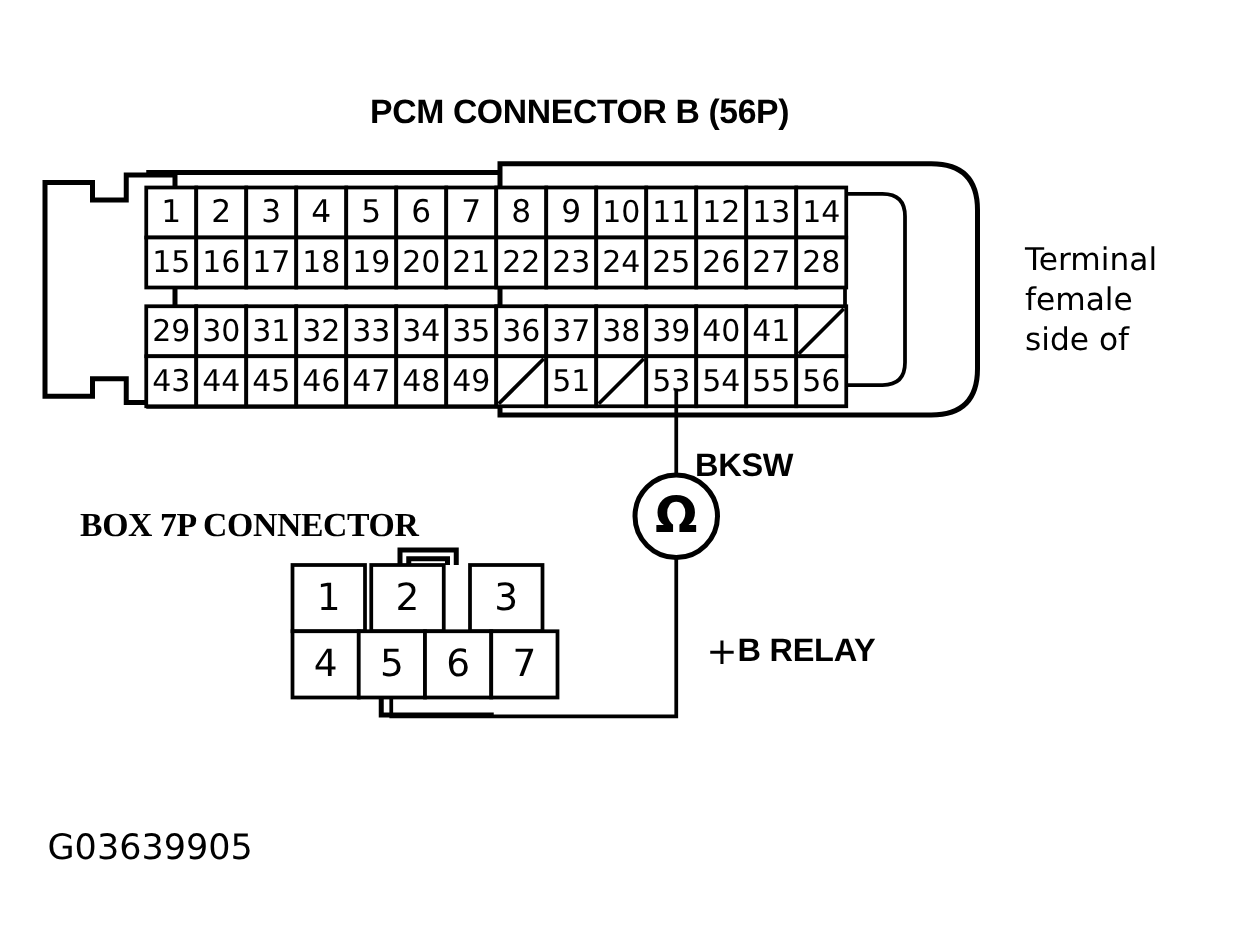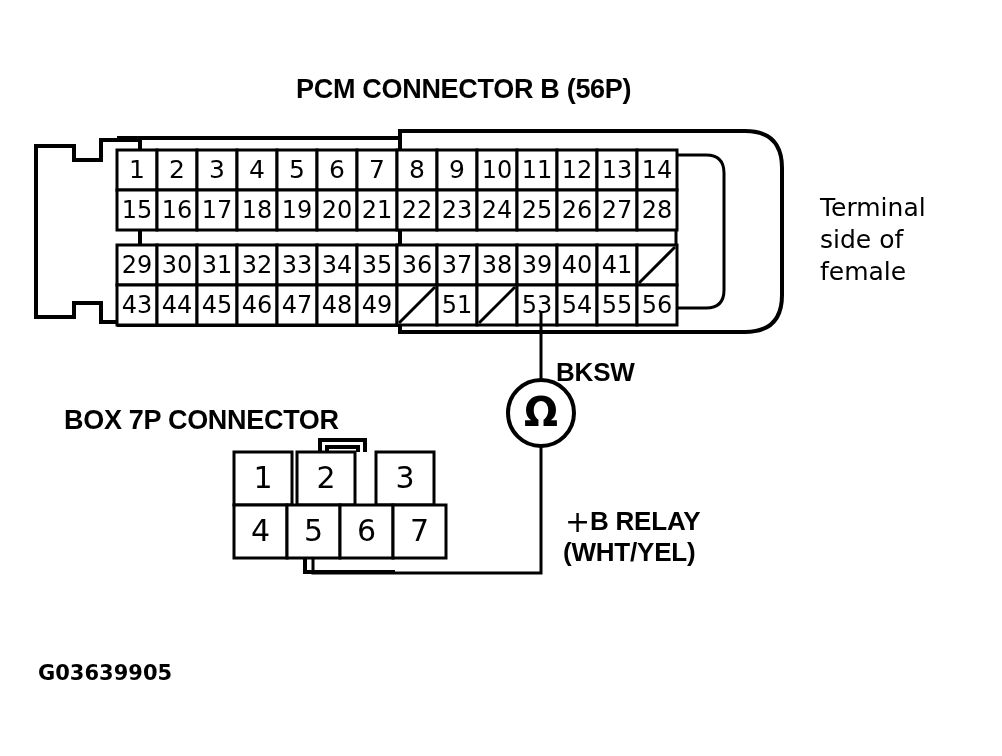--- a/index.html
+++ b/index.html
@@ -44,22 +44,22 @@
   }
   .caption-light {
     font-family: "DejaVu Sans", sans-serif;
     font-weight: normal;
     font-size: 25px;
     white-space: nowrap;
     line-height: 1.28;
   }
   .figure-id {
     font-family: "DejaVu Sans", sans-serif;
-    font-weight: bold;
-    font-size: 21px;
+    font-weight: normal;
+    font-size: 28px;
     white-space: nowrap;
   }
   .plus-glyph {
     font-family: "DejaVu Sans", sans-serif;
     font-weight: normal;
     font-size: 30px;
     line-height: 1;
     position: relative;
     top: 2px;
   }
@@ -97,33 +97,32 @@
 </style>
 </head>
 <body>
 
 <div id="stage">
 
   <div class="abs heading-bold" style="left:296px; top:74px;">PCM CONNECTOR B (56P)</div>
 
   <div class="abs caption-light" style="left:820px; top:174px;margin-top:18px;">
     <div>Terminal</div>
+    <div>female</div>
     <div>side of</div>
-    <div>female</div>
   </div>
 
-  <div class="abs heading-bold" style="left:64px; top:405px;">BOX 7P CONNECTOR</div>
+  <div class="abs heading-bold" style="left:64px; top:405px;font-family:Liberation Serif, serif;">BOX 7P CONNECTOR</div>
 
   <div class="abs label-bold" style="left:556px; top:357px;">BKSW</div>
 
   <div class="abs label-bold" style="left:565px; top:505px; display:flex; align-items:baseline;">
     <span class="plus-glyph">+</span>
     <span>B RELAY</span>
   </div>
-  <div class="abs label-bold" style="left:563px; top:537px;">(WHT/YEL)</div>
 
 
   <div class="abs figure-id" style="left:38px; top:661px;">G03639905</div>
 
   <svg id="diagram" width="1002" height="756" viewBox="0 0 1002 756">
 
     <path d="M 400,131 L 745,131 Q 782,131 782,168 L 782,295 Q 782,332 745,332 L 400,332 Z" fill="none" stroke="#000" stroke-width="4"></path>
 
     <path d="M 36,146 L 74,146 L 74,160 L 101,160 L 101,140 L 140,140
              L 140,322 L 101,322 L 101,303 L 74,303 L 74,317 L 36,317 Z" fill="#fff" stroke="#000" stroke-width="4"></path>

